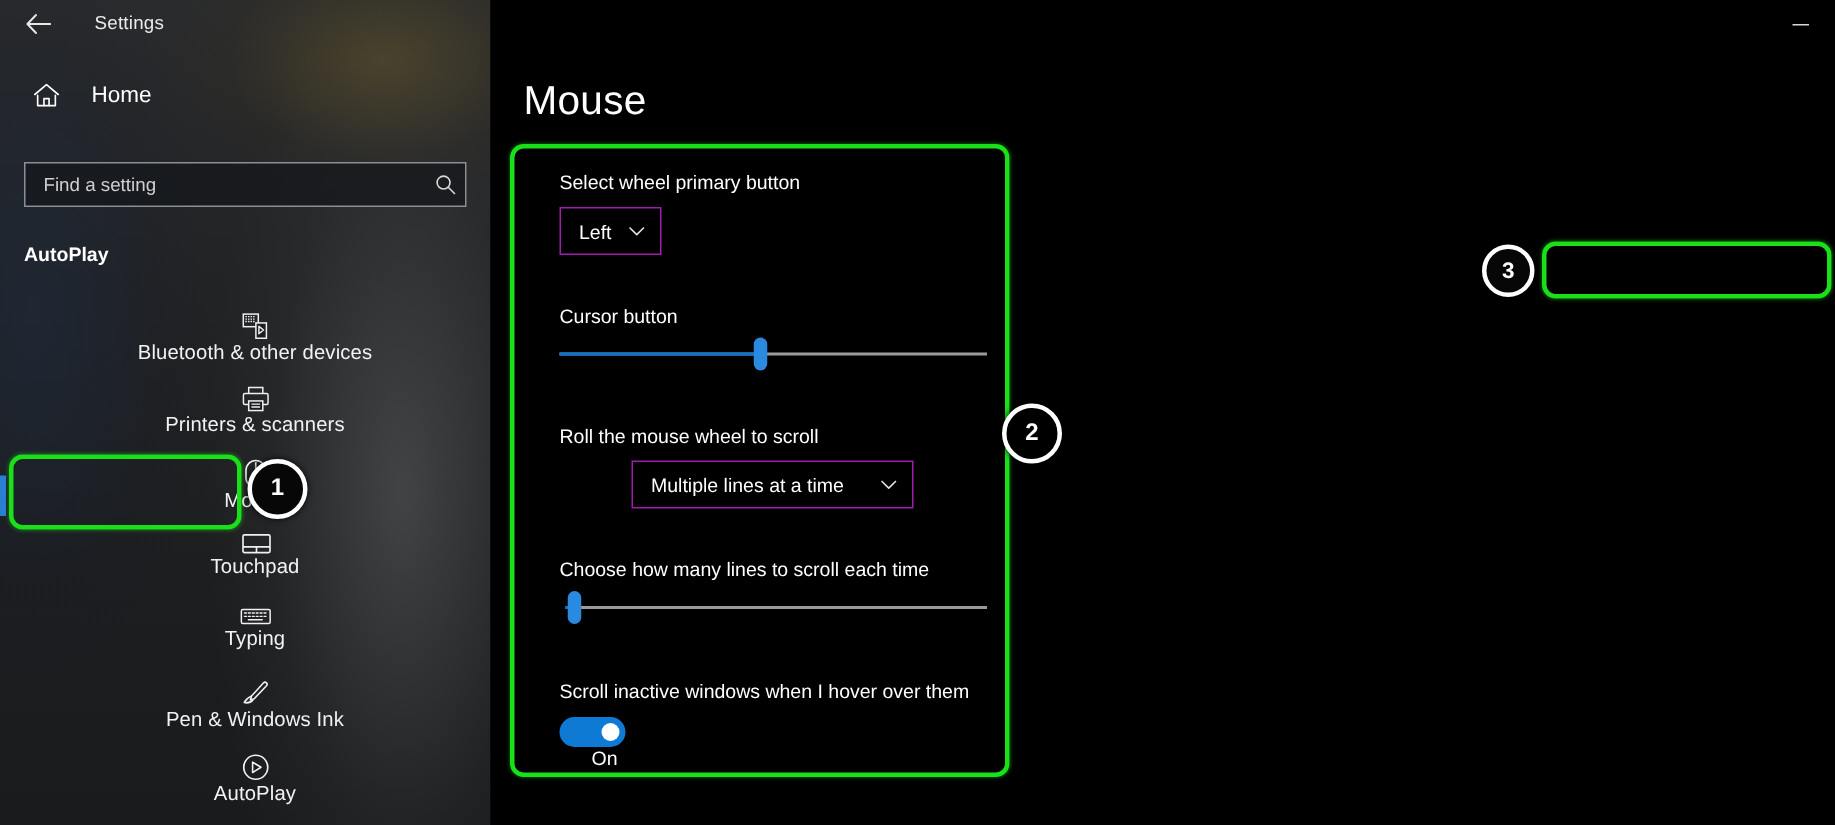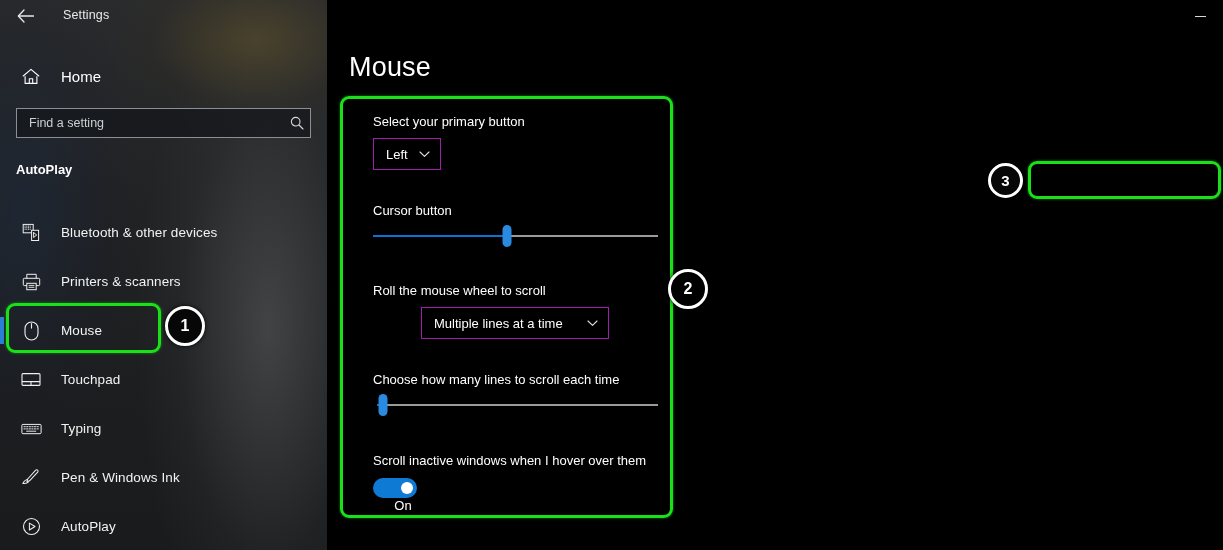--- a/index.html
+++ b/index.html
@@ -61,21 +61,21 @@
     width: 46px; height: 32px;
     display: flex; align-items: center; justify-content: center;
   }
   .minimize-btn .bar {
     width: 11px; height: 1px;
     background: #d8d8d8;
   }
 
   .home-row {
     position: absolute;
-    left: 0; top: 59px;
+    left: 0; top: 46px;
     width: 327px; height: 34px;
     display: flex; align-items: center;
   }
   .home-row .ico {
     width: 34px; margin-left: 14px;
     display: flex; align-items: center; justify-content: center;
     color: #ffffff;
   }
   .home-row .label {
     margin-left: 13px;
@@ -112,21 +112,21 @@
   }
 
   .navlist {
     position: absolute;
     left: 0; top: 208px;
     width: 327px;
   }
   .nav-item {
     position: relative;
     height: 49px;
-    display: flex; align-items: center;
+    display: flex; align-items: center; flex-direction: column;
   }
   .nav-item .ico {
     width: 34px; margin-left: 14px;
     display: flex; align-items: center; justify-content: center;
     color: #f0f0f0;
   }
   .nav-item .label {
     margin-left: 13px;
     font-size: 13.5px;
     color: #f2f2f2;
@@ -377,21 +377,21 @@
   <div class="main">
 
     <div class="minimize-btn">
       <div class="bar"></div>
     </div>
 
     <div class="page-title">Mouse</div>
 
     <div class="settings-card">
 
-      <div class="setting-label" style="left:24px; top:46px;">Select your primary button</div>
+      <div class="setting-label" style="left:24px; top:46px;">Select wheel primary button</div>
 
       <div class="combo" style="left:24px; top:70px; width:68px;">
         <div class="val">Left</div>
         <div class="chev">
           <svg width="11" height="7" viewBox="0 0 11 7" fill="none" aria-hidden="true">
             <path d="M1 1l4.5 4.4L10 1" stroke="currentColor" stroke-width="1.1" stroke-linecap="round" stroke-linejoin="round"></path>
           </svg>
         </div>
       </div>
 

